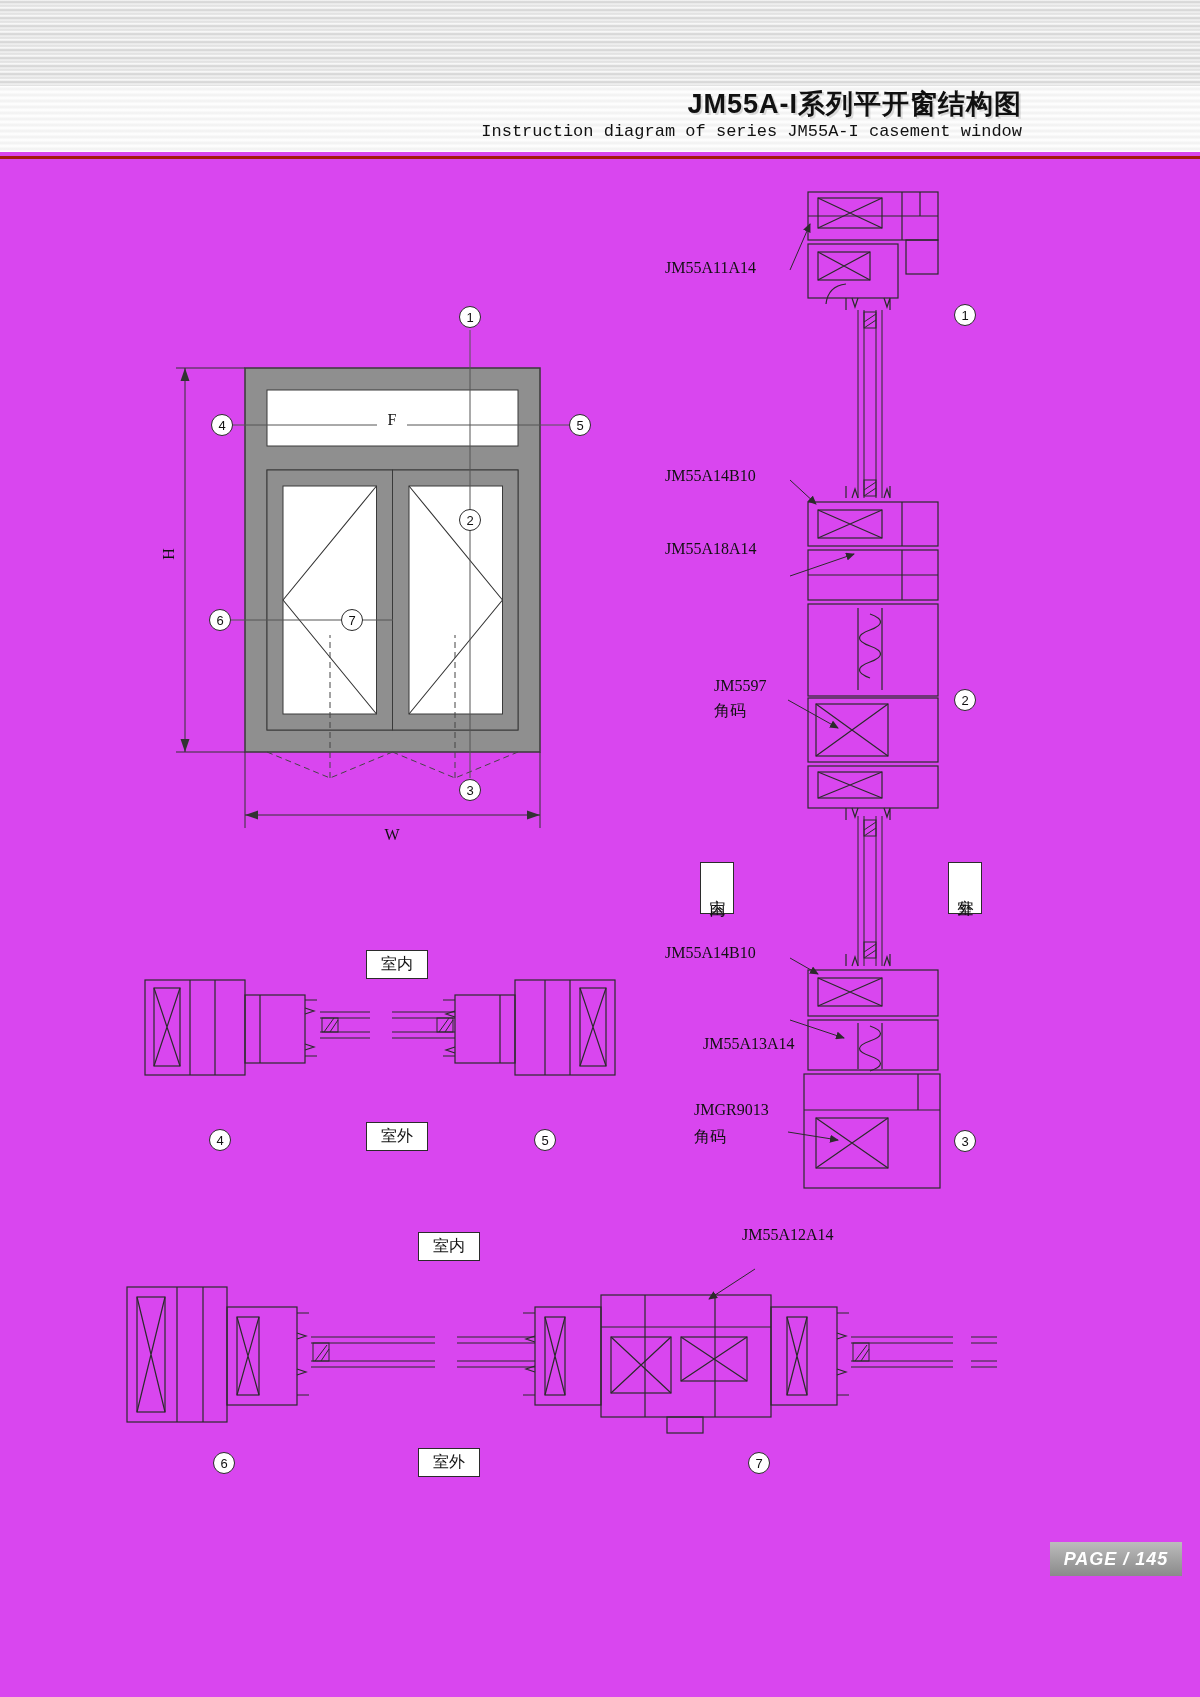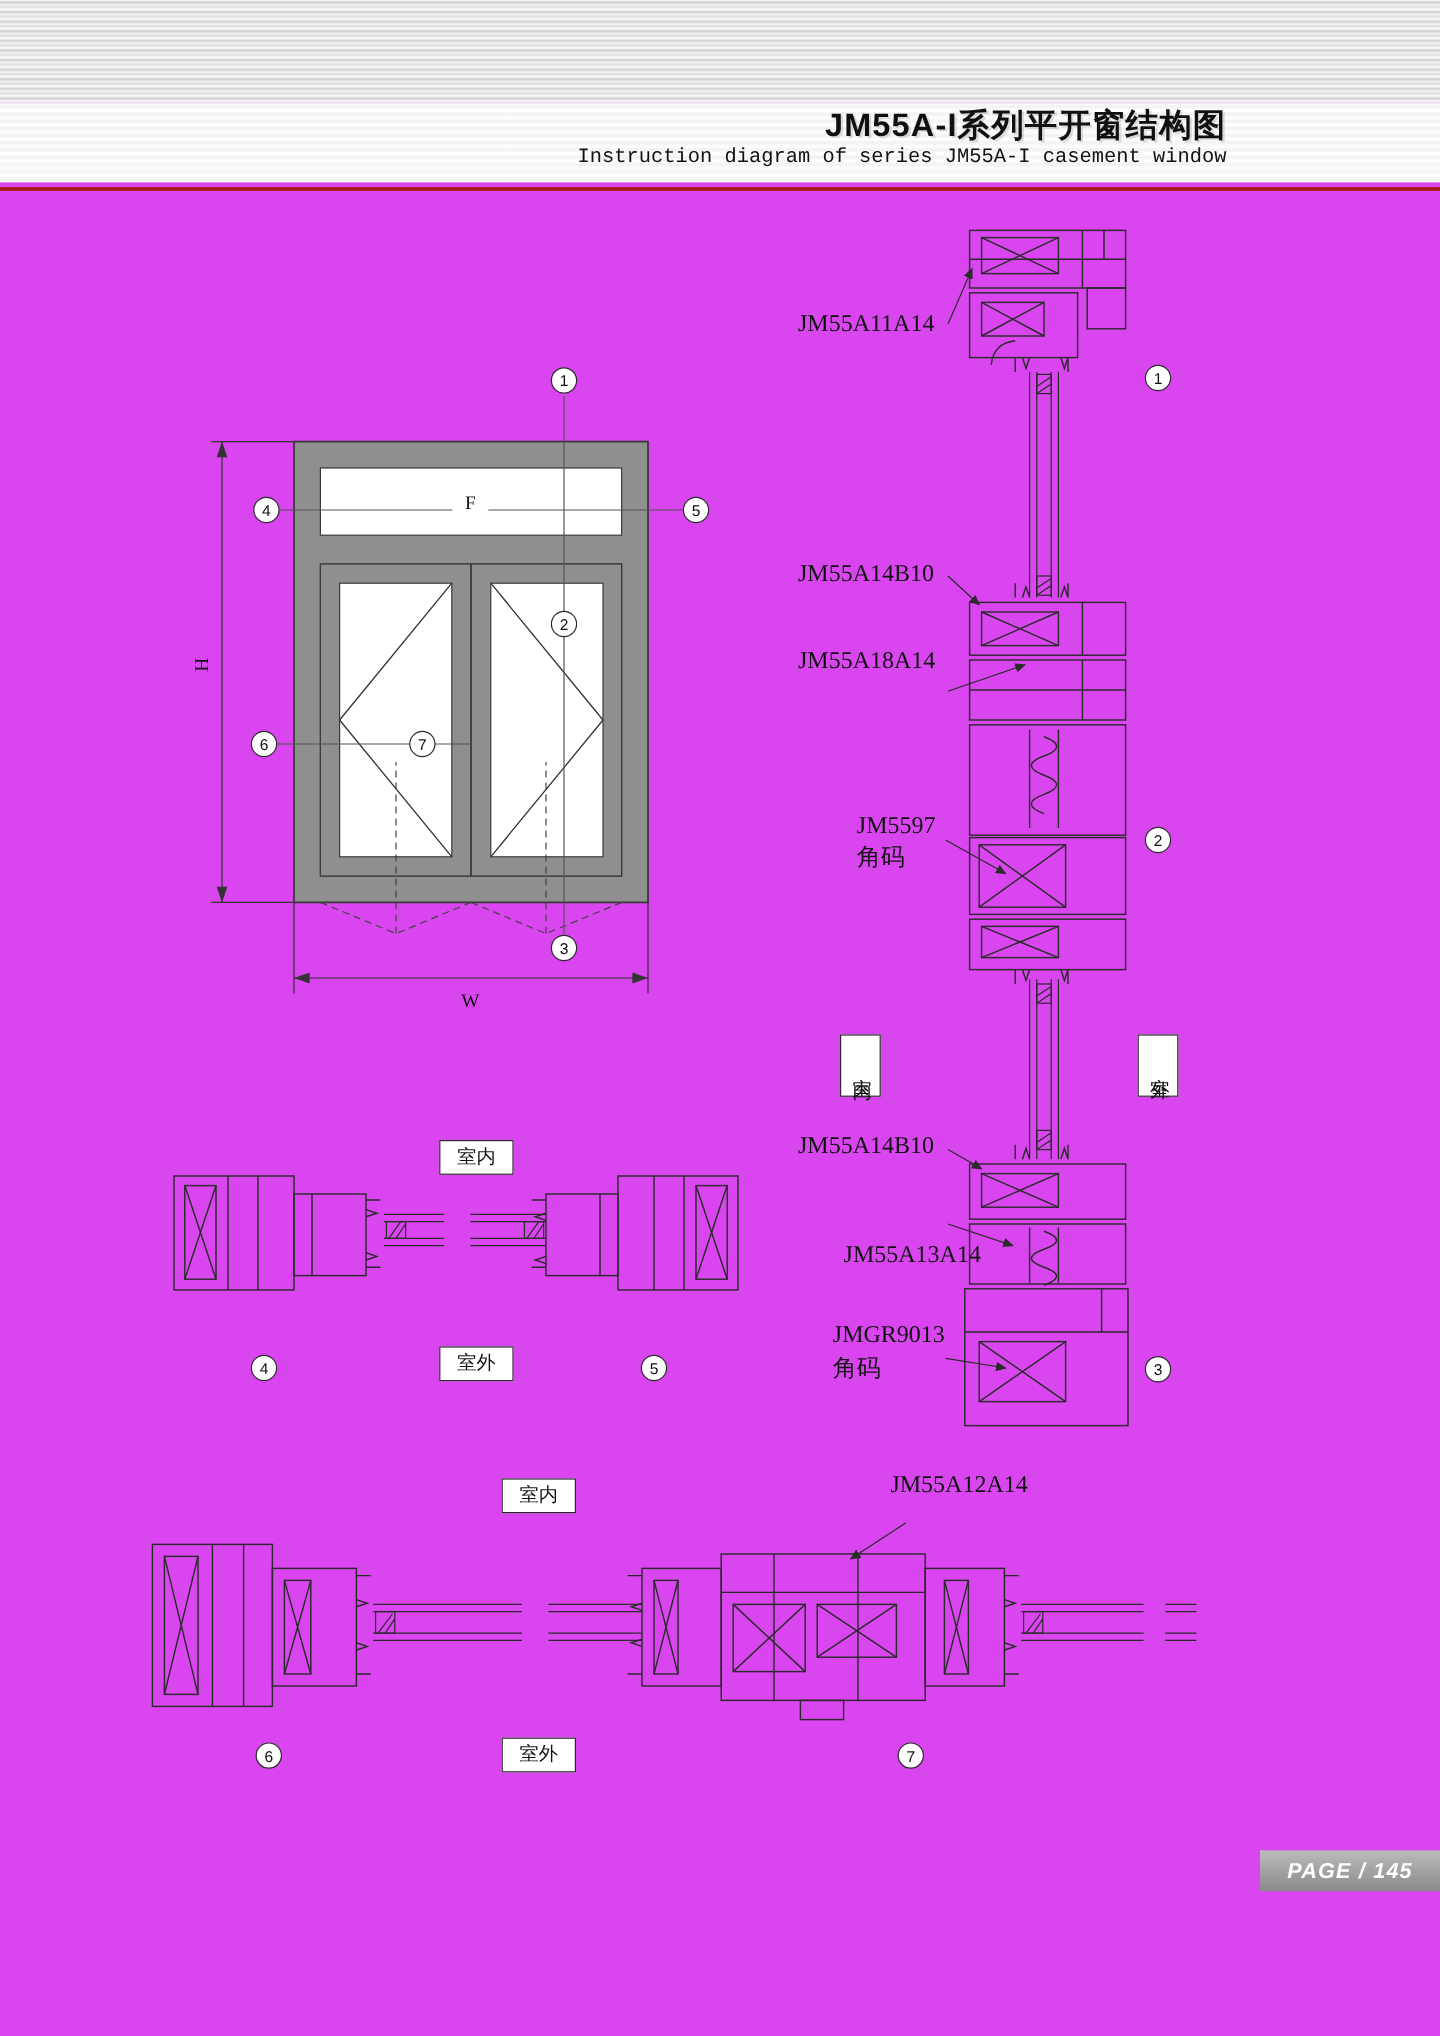--- a/index.html
+++ b/index.html
@@ -11,29 +11,29 @@
     background:repeating-linear-gradient(to bottom,#fafafa 0px,#cfcfcf 2px,#f3f3f3 4px,#dddddd 6px,#ffffff 8px); }
   .band2 { left:0; top:86px; width:1200px; height:66px;
     background:repeating-linear-gradient(to bottom,#ffffff 0px,#f1f1f1 3px,#ffffff 6px); }
   .title { top:86px; right:178px; font-weight:bold; font-size:27px; color:#101010;
     letter-spacing:1px; text-shadow:2px 2px 0 rgba(0,0,0,0.12); font-family:"Liberation Sans",sans-serif; }
   .subtitle { top:122px; right:178px; font-size:17px; color:#111; font-family:Liberation Mono, monospace; }
   .rule { left:0; top:156px; width:1200px; height:3px; background:#a31a10; }
   .marker { position:absolute; width:22px; height:22px; border:1.4px solid #2b2b2b; border-radius:50%;
     background:#fff; display:flex; align-items:center; justify-content:center;
     font-size:13px; color:#111; font-family:"Liberation Sans",sans-serif; }
-  .lbl { position:absolute; font-size:20px; color:#111; white-space:nowrap; font-family:"Liberation Serif",serif; }
+  .lbl { position:absolute; font-size:16px; color:#111; white-space:nowrap; font-family:"Liberation Serif",serif; }
   .rbox { position:absolute; border:1.4px solid #2b2b2b; background:#fff; color:#111;
     display:flex; align-items:center; justify-content:center; font-size:16px; font-family:"Liberation Serif",serif; }
   .rbox-v { writing-mode:vertical-rl; text-orientation:upright; letter-spacing:2px; }
   .dim-label { position:absolute; font-size:16px; color:#111; font-family:"Liberation Serif",serif;
     background:#fff; padding:0 3px; text-align:center; }
   .note-cn { left:100px; top:1502px; width:880px; text-align:center; font-size:20px; color:#000; font-family:"Liberation Serif",serif; }
   .note-en { left:100px; top:1531px; width:880px; text-align:center; font-size:19px; color:#000; font-family:"Liberation Serif",serif; }
-  .page-badge { left:1050px; top:1542px; width:150px; height:34px;
+  .page-badge { left:1050px; top:1542px; width:132px; height:34px;
     background:linear-gradient(to bottom,#bcbcbc,#8a8a8a); color:#fff;
     font-style:italic; font-weight:bold; font-size:18px; letter-spacing:1px;
     display:flex; align-items:center; justify-content:center; font-family:"Liberation Sans",sans-serif; }
   svg { display:block; }
 </style>
 </head>
 <body>
 
 <div class="page">
 

